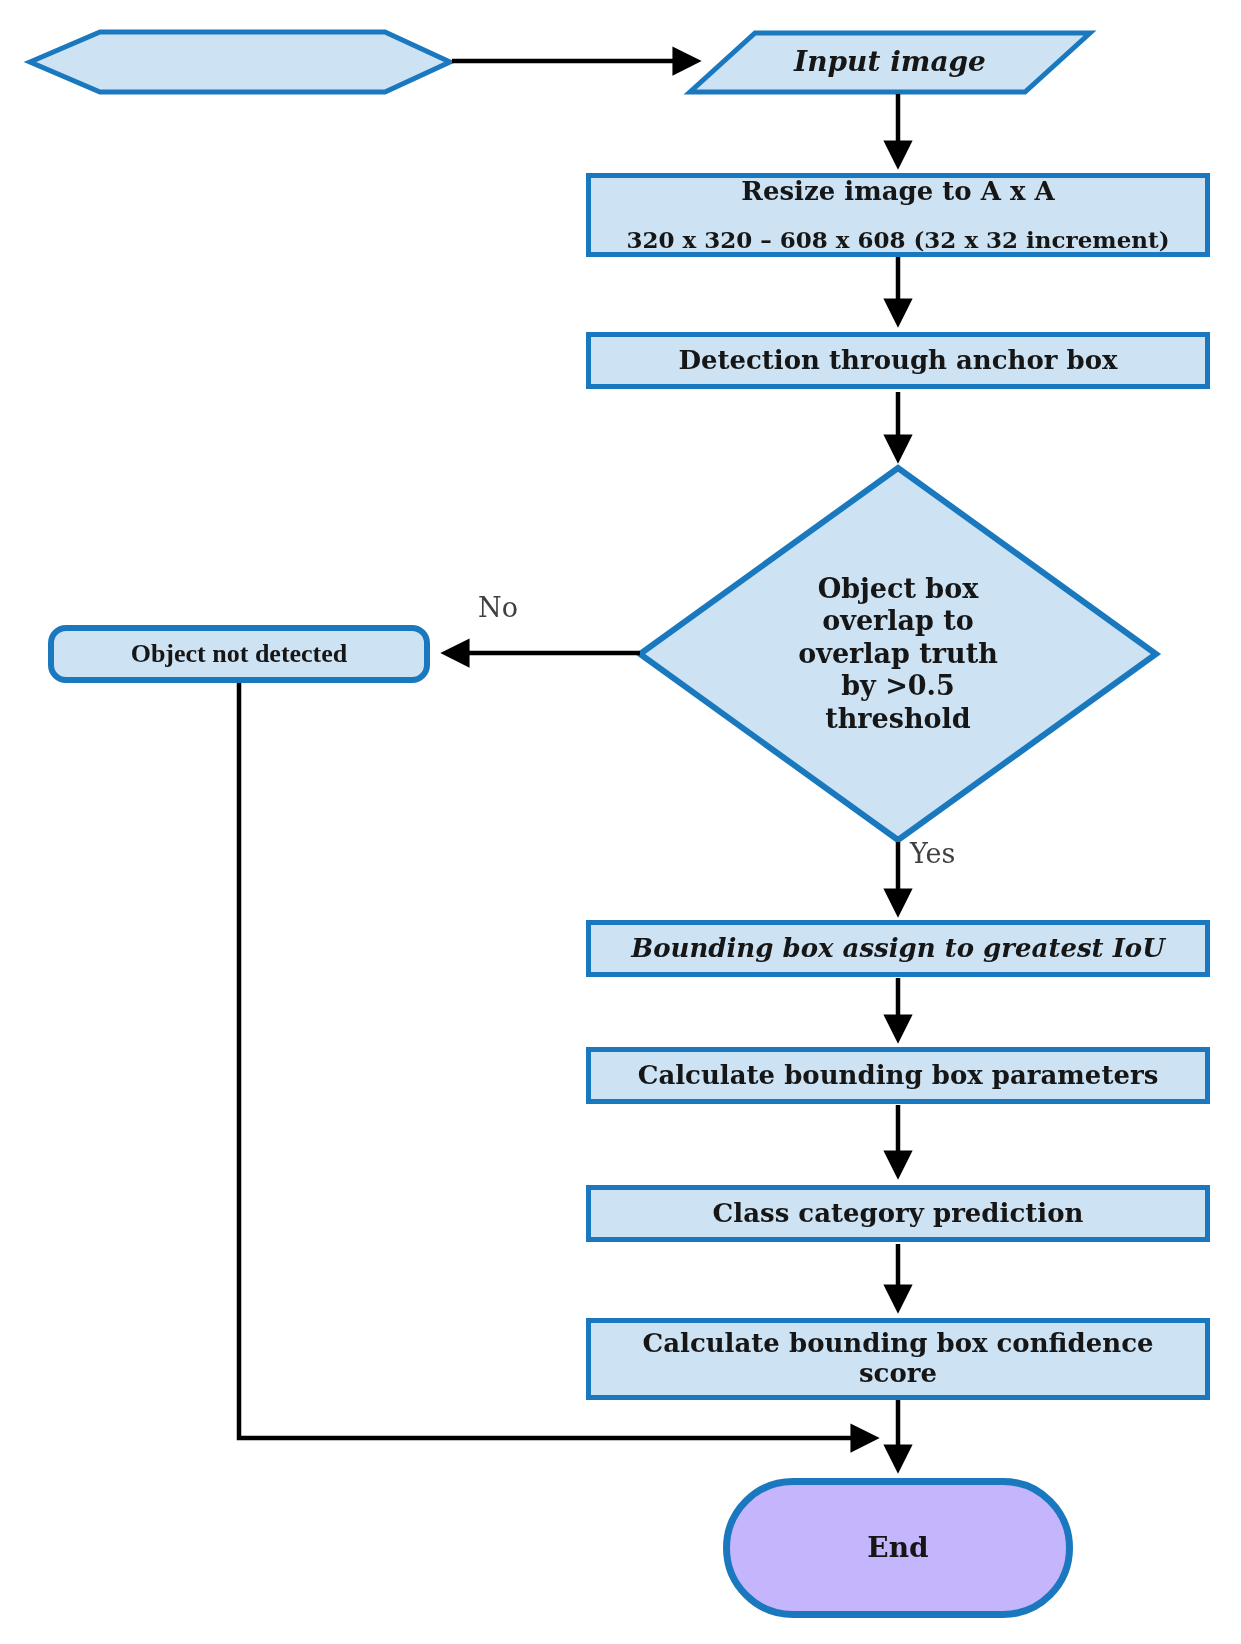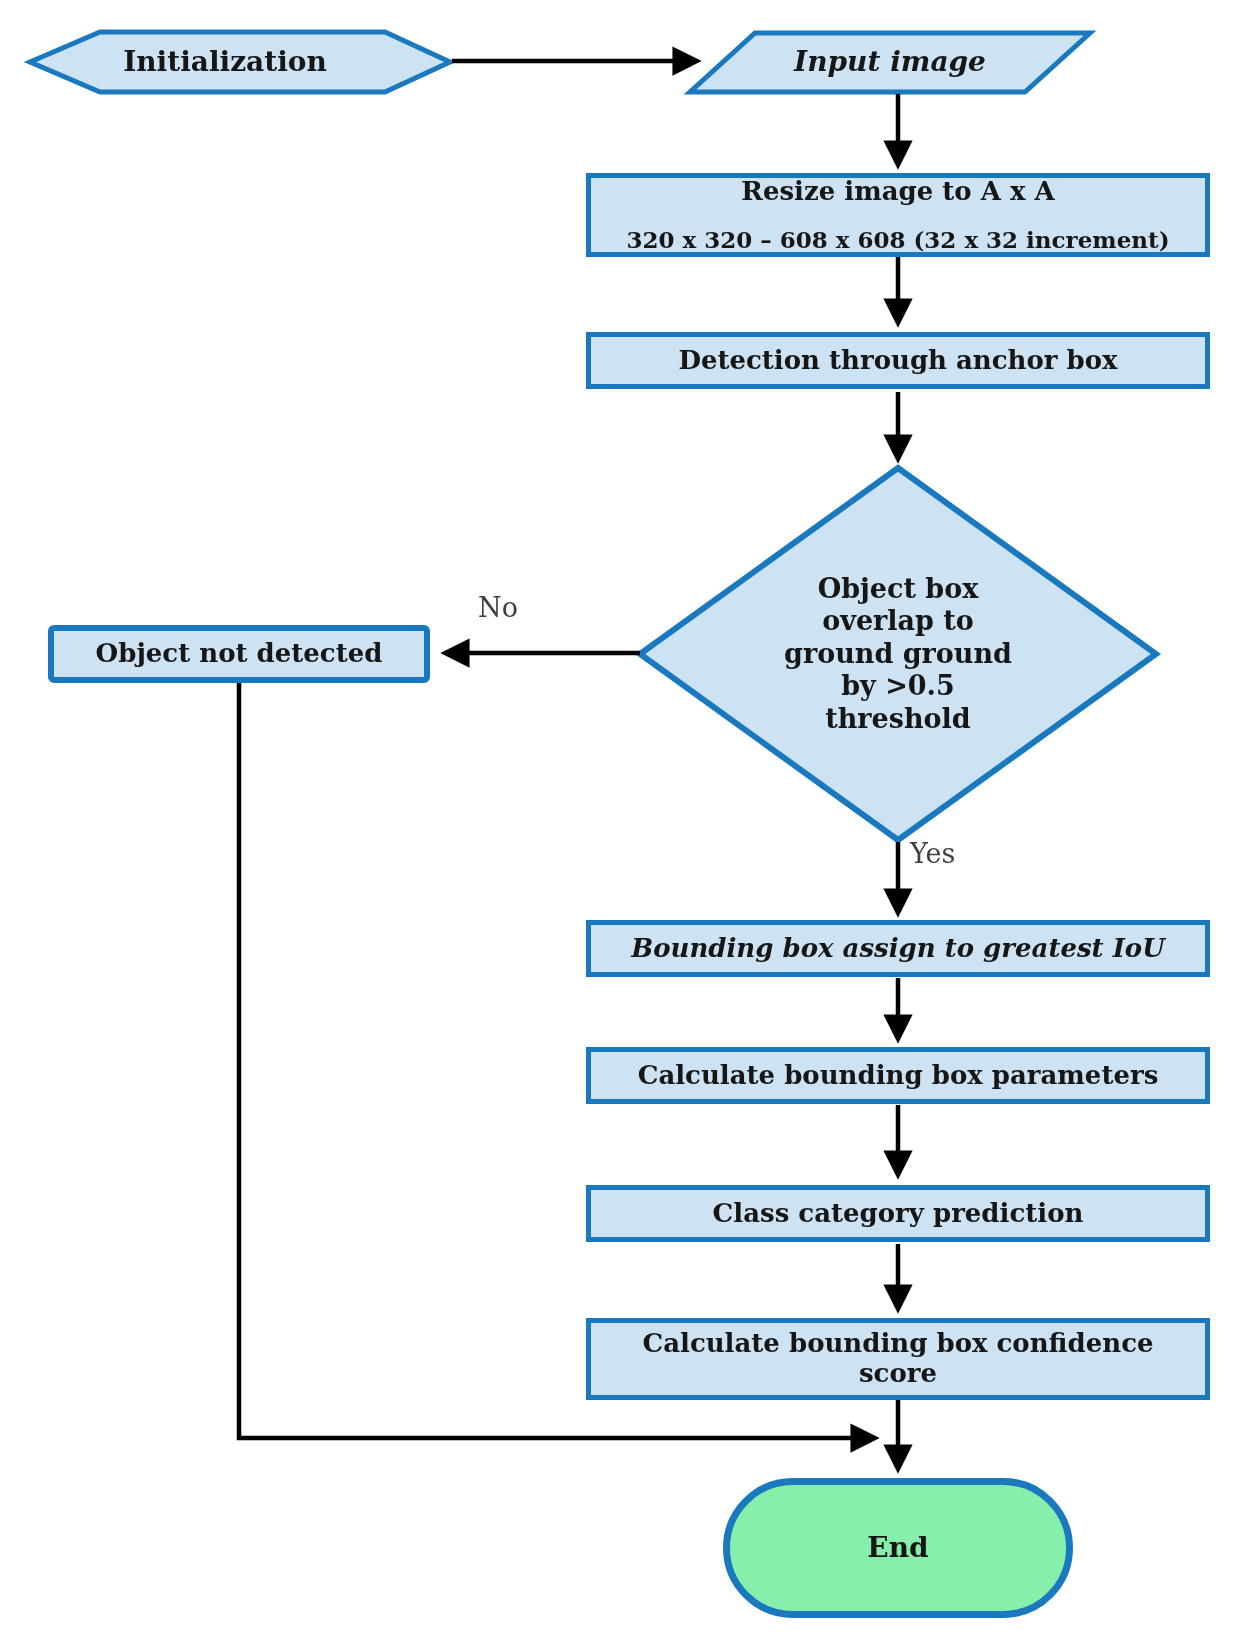--- a/index.html
+++ b/index.html
@@ -31,25 +31,25 @@
     font-size:27px;
     line-height:1.2;
   }
   .edge-label{
     position:absolute;
     font-weight:normal;
     font-size:27px;
     color:#404040;
   }
   .sub{font-size:23px;margin-top:20px;}
-  .obj{border-radius:6px;border-width:6px;}
+  .obj{border-radius:18px;border-width:6px;font-family:Liberation Serif, serif;}
   .end{
     border-radius:72px;
     border-width:7px;
-    background:#86efac;
+    background:#c4b5fd;
     font-size:28px;
   }
   .conf-line{display:block;}
 </style>
 </head>
 <body>
 
 <div class="stage">
 
   <svg class="layer" viewBox="0 0 1241 1644">
@@ -69,28 +69,27 @@
     <line x1="898" y1="392" x2="898" y2="452" stroke="#000" stroke-width="4.5" marker-end="url(#arr)"></line>
     <line x1="640" y1="653" x2="452" y2="653" stroke="#000" stroke-width="4.5" marker-end="url(#arr)"></line>
     <line x1="898" y1="842" x2="898" y2="906" stroke="#000" stroke-width="4.5" marker-end="url(#arr)"></line>
     <line x1="898" y1="978" x2="898" y2="1032" stroke="#000" stroke-width="4.5" marker-end="url(#arr)"></line>
     <line x1="898" y1="1105" x2="898" y2="1168" stroke="#000" stroke-width="4.5" marker-end="url(#arr)"></line>
     <line x1="898" y1="1244" x2="898" y2="1302" stroke="#000" stroke-width="4.5" marker-end="url(#arr)"></line>
     <line x1="898" y1="1400" x2="898" y2="1462" stroke="#000" stroke-width="4.5" marker-end="url(#arr)"></line>
     <polyline points="239,681 239,1438 868,1438" fill="none" stroke="#000" stroke-width="4.5" marker-end="url(#arr)"></polyline>
   </svg>
 
-  <div class="txt" style="left:60px;top:36px;width:330px;height:52px;font-size:28px;">Initialization</div>
 
   <div class="txt" style="left:720px;top:36px;width:340px;height:52px;font-size:28px;font-style:italic;">Input image</div>
 
   <div class="txt" style="left:748px;top:560px;width:300px;height:188px;">
     <span>Object box</span>
     <span>overlap to</span>
-    <span>ground ground</span>
+    <span>overlap truth</span>
     <span>by &gt;0.5</span>
     <span>threshold</span>
   </div>
 
   <div class="edge-label" style="left:478px;top:592px;">No</div>
   <div class="edge-label" style="left:910px;top:838px;">Yes</div>
 
   <div class="node" style="left:586px;top:173px;width:624px;height:84px;">
     <span>Resize image to A x A</span>
     <span class="sub">320 x 320 – 608 x 608 (32 x 32 increment)</span>

